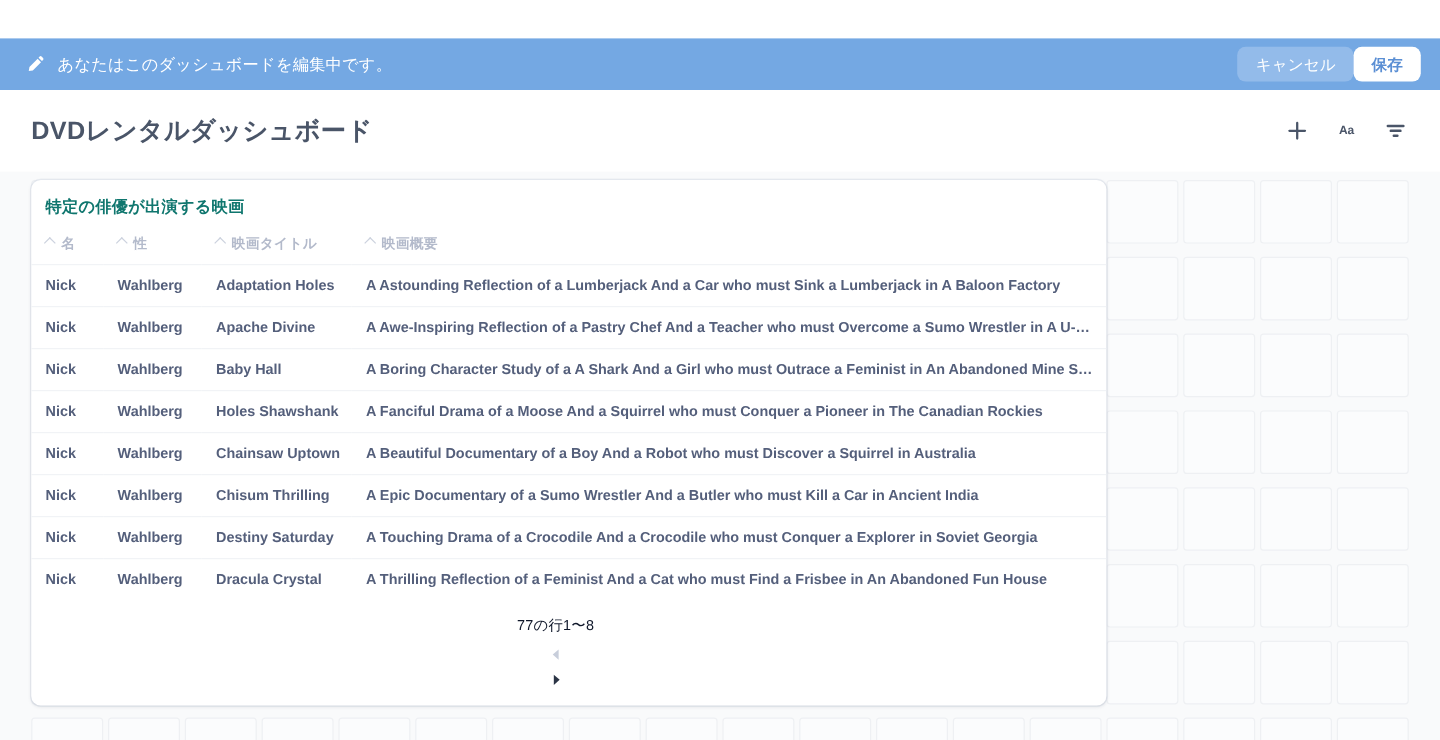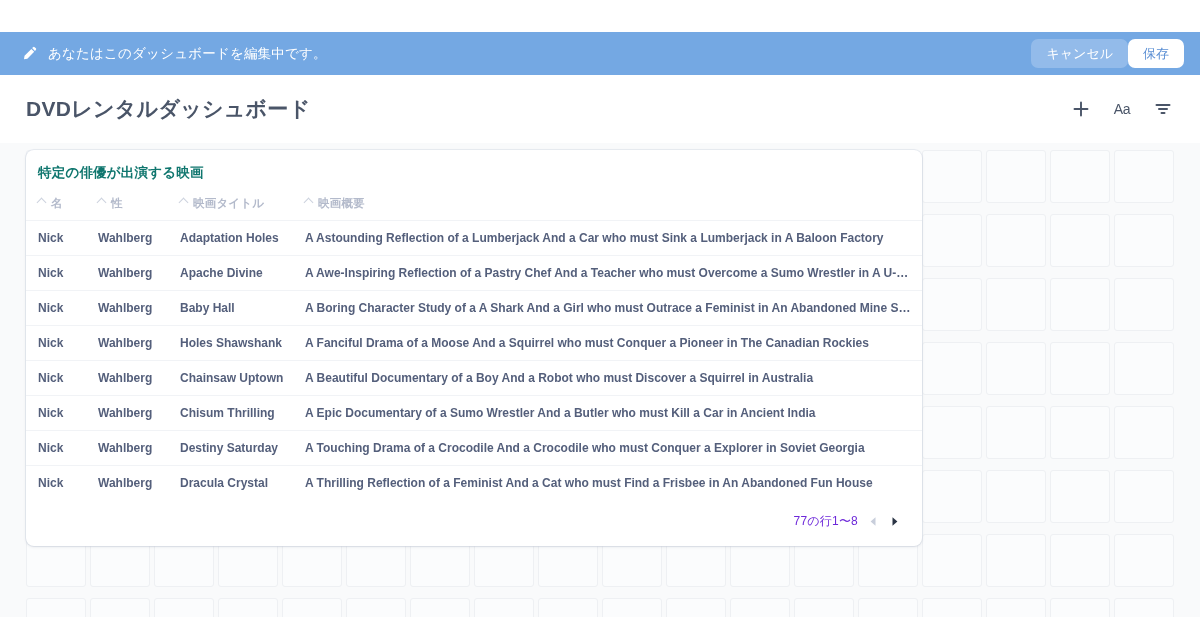--- a/index.html
+++ b/index.html
@@ -30,39 +30,39 @@
   .banner-actions { margin-left: auto; display: flex; align-items: center; }
   .btn {
     border: none; outline: none; cursor: pointer;
     font-family: inherit; font-size: 13px;
     border-radius: 7px;
     padding: 8px 15px;
     line-height: 1;
     white-space: nowrap;
   }
   .btn-cancel { background: #93bbea; color: #ffffff; }
-  .btn-save   { background: #ffffff; color: #5b8fd4; font-weight: 400; }
+  .btn-save   { background: #ffffff; color: #5b8fd4; font-weight: 700; }
 
   
   .dash-header {
     height: 68px;
     background: #ffffff;
     display: flex;
     align-items: center;
     padding: 0 26px 0 26px;
   }
   .dash-title {
     font-size: 21px;
     font-weight: 700;
     color: #4a5568;
     letter-spacing: .3px;
   }
   .header-icons { margin-left: auto; display: flex; align-items: center; gap: 19px; color: #4a5568; }
   .hicon { display:flex; align-items:center; justify-content:center; cursor:pointer; width: 22px; height: 22px; }
-  .hicon.aa { font-size: 14px; font-weight: 400; letter-spacing: -.3px; }
+  .hicon.aa { font-size: 10px; font-weight: 700; letter-spacing: -.3px; }
 
   
   .dash-body {
     position: relative;
     height: 506px;
     background: #f9fafb;
     overflow: hidden;
   }
 
   
@@ -133,21 +133,22 @@
   col.c-title { width: 125px; }
   col.c-desc  { width: auto; }
 
   .pager {
     display: flex;
     align-items: center;
     justify-content: flex-end;
     gap: 10px;
     padding: 13px 22px 16px 0;
     font-size: 12px;
-    color: #6d28d9;
+    color: #0f172a;
+    flex-direction: column;
   }
   .pager .count { font-weight: 400; letter-spacing: .2px; }
   .arrow { cursor: pointer; display:flex; align-items:center; }
   .arrow.disabled { cursor: default; }
 </style>
 </head>
 <body>
 
 <div class="edit-banner">
   <svg class="pencil" viewBox="0 0 16 16">

